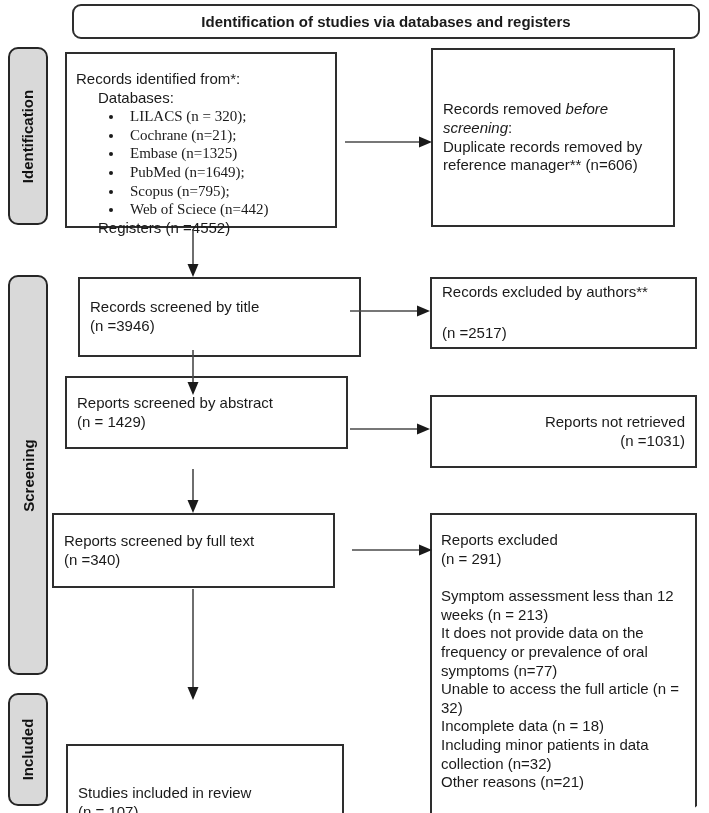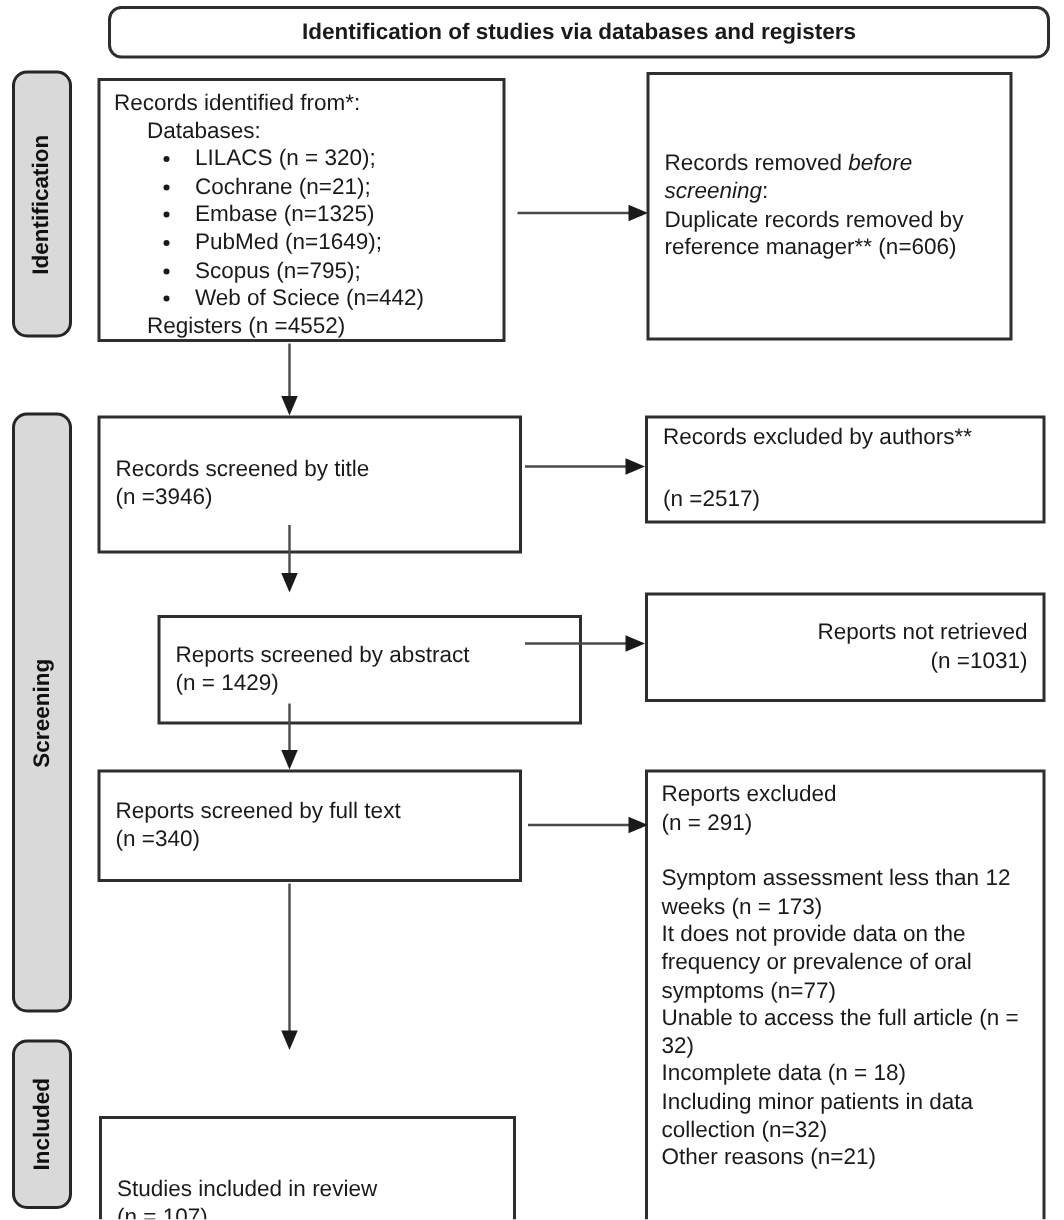--- a/index.html
+++ b/index.html
@@ -4,20 +4,21 @@
 <style>
   html, body { margin: 0; padding: 0; background: #ffffff; }
   .canvas {
     position: relative;
     width: 709px;
     height: 813px;
     font-family: "Liberation Sans", sans-serif;
     color: #1a1a1a;
     background: #ffffff;
     overflow: hidden;
+    border-radius: 32px;
   }
   .title-box {
     position: absolute; left: 72px; top: 4px; width: 628px; height: 35px;
     border: 2px solid #2e2e2e; border-radius: 9px; box-sizing: border-box;
     display: flex; align-items: center; justify-content: center;
     font-weight: bold; font-size: 15px; background: #ffffff;
   }
   .stage {
     position: absolute; left: 8px; width: 40px;
     border: 2px solid #262626; border-radius: 10px; box-sizing: border-box;
@@ -28,29 +29,29 @@
     transform: rotate(-90deg); white-space: nowrap;
     font-weight: bold; font-size: 15px; color: #111111;
   }
   .stage.identification { top: 47px; height: 178px; }
   .stage.screening { top: 275px; height: 400px; }
   .stage.included { top: 693px; height: 113px; }
   .box {
     position: absolute; border: 2px solid #2e2e2e; background: #ffffff;
     box-sizing: border-box; font-size: 15px; line-height: 1.24;
   }
-  .pad { padding: 6px 9px; }
+  .pad { padding: 16px 9px; }
   .center-v { display: flex; flex-direction: column; justify-content: center; padding: 4px 10px; }
   .indent1 { margin-left: 22px; }
-  ul.db-list { margin: 0 0 0 22px; padding-left: 26px; list-style-type: disc; }
+  ul.db-list { margin: 0 0 0 22px; padding-left: 26px; list-style-type: disc; font-family: Liberation Serif, serif; }
   ul.db-list li { padding-left: 6px; }
   .l1 { left: 65px; top: 52px;  width: 272px; height: 176px; }
-  .l2 { left: 65px; top: 277px; width: 283px; height: 92px;  }
-  .l3 { left: 65px; top: 410px; width: 283px; height: 73px; margin-left: 40px;  }
-  .l4 { left: 65px; top: 513px; width: 283px; height: 75px;  }
+  .l2 { left: 78px; top: 277px; width: 283px; height: 80px;  }
+  .l3 { left: 65px; top: 376px; width: 283px; height: 73px;  }
+  .l4 { left: 52px; top: 513px; width: 283px; height: 75px;  }
   .l5 { left: 66px; top: 700px; width: 278px; height: 117px; margin-top: 44px; }
   .r1 { left: 431px; top: 48px;  width: 244px; height: 179px; }
   .r2 { left: 430px; top: 277px; width: 267px; height: 72px; justify-content: space-between;  }
   .r3 { left: 430px; top: 395px; width: 267px; height: 73px; align-items: flex-end;  }
   .r4 { left: 430px; top: 513px; width: 267px; height: 366px; }
   .r4 .reasons { margin-top: 19px; }
   .arrows { position: absolute; left: 0; top: 0; width: 709px; height: 813px; pointer-events: none; }
 </style>
 </head>
 <body>
@@ -112,21 +113,21 @@
   </div>
 
   <div class="box l4 center-v">
     <div>Reports screened by full text</div>
     <div>(n =340)</div>
   </div>
   <div class="box r4 pad">
     <div>Reports excluded</div>
     <div>(n = 291)</div>
     <div class="reasons">
-      <div>Symptom assessment less than 12 weeks (n = 173)</div>
+      <div>Symptom assessment less than 12 weeks (n = 213)</div>
       <div>It does not provide data on the frequency or prevalence of oral symptoms (n=77)</div>
       <div>Unable to access the full article (n = 32)</div>
       <div>Incomplete data (n = 18)</div>
       <div>Including minor patients in data collection (n=32)</div>
       <div>Other reasons (n=21)</div>
     </div>
   </div>
 
   <div class="box l5 center-v">
     <div>Studies included in review</div>

